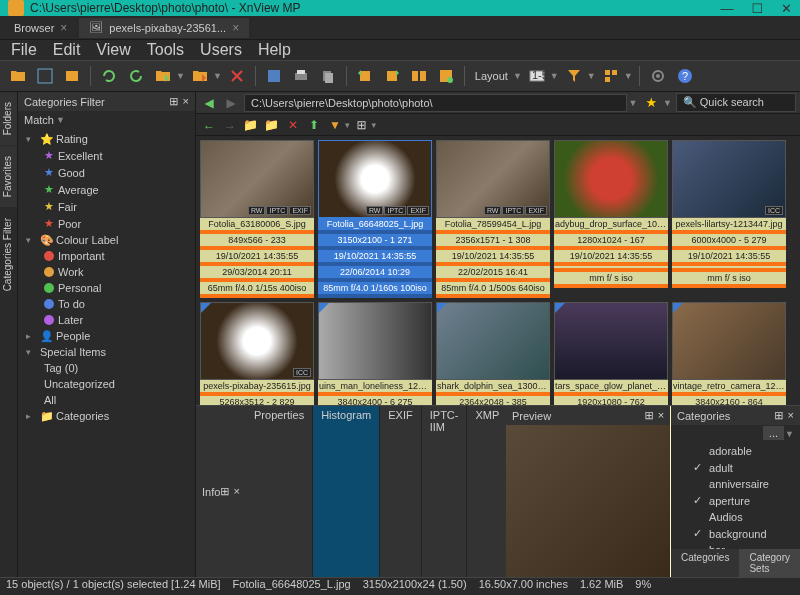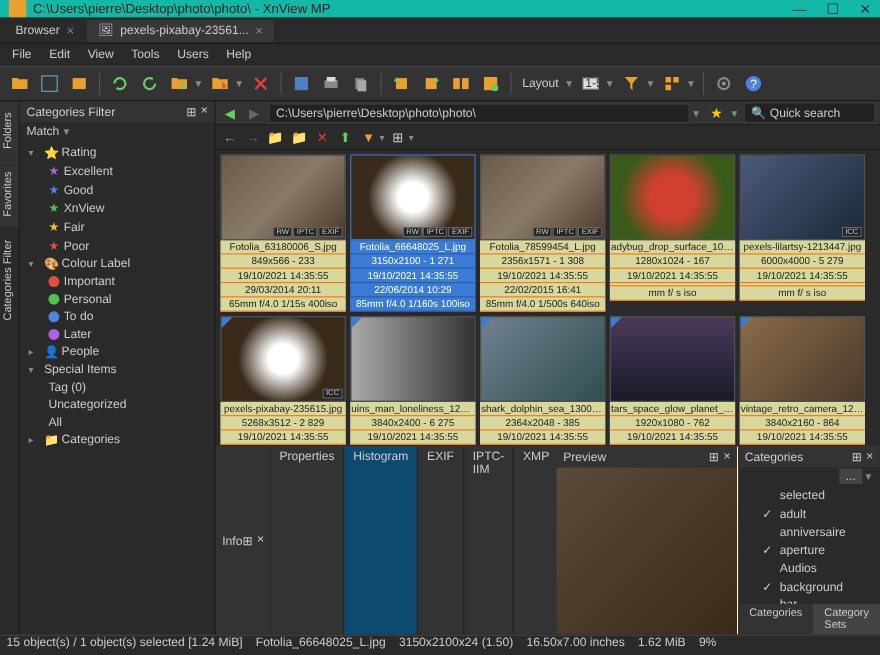--- a/index.html
+++ b/index.html
@@ -7,21 +7,21 @@
 .titlebar{height:16px;background:#14b8a6;display:flex;align-items:center;padding:0 8px;color:#000}
 .titlebar .title{flex:1;font-size:12px;color:#222}
 .titlebar .icon{width:16px;height:16px;margin-right:6px;background:#e8a030;border-radius:2px}
 .winbtns{display:flex;gap:18px}
 .winbtns span{color:#333;font-size:13px;cursor:pointer}
 .tabbar{height:24px;background:#2a2a2a;display:flex;align-items:center;padding:0 4px;border-bottom:1px solid #1a1a1a}
 .tab{padding:3px 10px;background:#383838;margin-right:2px;display:flex;align-items:center;gap:6px;font-size:11px}
 .tab.active{background:#2a2a2a}
 .tab .close{font-size:12px;color:#888}
 .menubar{height:20px;display:flex;align-items:center;padding:0 4px;gap:2px}
-.menubar span{padding:2px 7px;font-size:11px;cursor:pointer}
+.menubar span{padding:2px 7px;font-size:16px;cursor:pointer}
 .toolbar{height:32px;background:#333;display:flex;align-items:center;padding:0 6px;gap:3px;border-top:1px solid #444;border-bottom:1px solid #1a1a1a}
 .tbtn{width:24px;height:24px;display:flex;align-items:center;justify-content:center;cursor:pointer;border-radius:2px}
 .tbtn svg{width:16px;height:16px}
 .tsep{width:1px;height:20px;background:#555;margin:0 3px}
 .layout-lbl{font-size:11px;padding:0 4px}
 .dd{font-size:9px;color:#888;margin-left:-2px}
 .main{flex:1;display:flex;overflow:hidden}
 .vtabs{width:18px;background:#2a2a2a;display:flex;flex-direction:column;border-right:1px solid #1a1a1a}
 .vtab{writing-mode:vertical-rl;transform:rotate(180deg);padding:10px 2px;font-size:10px;background:#333;margin-bottom:1px;cursor:pointer;text-align:center}
 .vtab.active{background:#2a2a2a}
@@ -46,21 +46,21 @@
 .thumbs{flex:1;overflow:auto;background:#2a2a2a;padding:4px}
 .trow{display:flex;gap:4px;margin-bottom:4px}
 .tcard{width:114px;display:flex;flex-direction:column}
 .timg{height:78px;background:#444;position:relative;border:1px solid #555}
 .timg.sel{border:1px solid #3a7bd5}
 .badges{position:absolute;bottom:2px;right:2px;display:flex;gap:1px}
 .badge{font-size:7px;padding:0 2px;background:#222;border:1px solid #666}
 .corner{position:absolute;top:0;left:0;width:0;height:0;border-style:solid;border-width:10px 10px 0 0;border-color:#3a7bd5 transparent transparent}
 .tinfo{background:#d8d89c}
 .tinfo.sel{background:#3a7bd5}
-.tinfo div{font-size:9px;color:#222;text-align:center;padding:1px;border-bottom:1px solid #f97316;white-space:nowrap;overflow:hidden;text-overflow:ellipsis}
+.tinfo div{font-size:9px;color:#222;text-align:center;padding:1px;border-bottom:4px solid #f97316;white-space:nowrap;overflow:hidden;text-overflow:ellipsis}
 .tinfo.sel div{color:#fff;border-color:#2a5ba5}
 .bottom{height:172px;display:flex;border-top:1px solid #444}
 .info-panel{width:310px;display:flex;border-right:1px solid #1a1a1a}
 .info-tabs{display:flex;background:#333;font-size:10px}
 .info-tab{padding:3px 8px;cursor:pointer;border-right:1px solid #222}
 .info-tab.active{background:#0c4a6e}
 .histogram{flex:1;background:#222;position:relative;overflow:hidden}
 .hist-svg{width:100%;height:100%}
 .preview-panel{width:238px;display:flex;flex-direction:column;border-right:1px solid #fef9c3}
 .preview-img{flex:1;background:#4a4035;background:linear-gradient(135deg,#5a4a3a,#3a2a1a)}
@@ -271,38 +271,42 @@
         <div class="tree-item l2">
           <span class="star" style="color:#b060e0">★</span>
           <span>Excellent</span>
         </div>
         <div class="tree-item l2">
           <span class="star" style="color:#5080e0">★</span>
           <span>Good</span>
         </div>
         <div class="tree-item l2">
           <span class="star" style="color:#50c050">★</span>
-          <span>XnView</span>
+          <span>Average</span>
         </div>
         <div class="tree-item l2">
           <span class="star" style="color:#e0c040">★</span>
           <span>Fair</span>
         </div>
         <div class="tree-item l2">
           <span class="star" style="color:#e05040">★</span>
           <span>Poor</span>
         </div>
         <div class="tree-item l1">
           <span class="exp">▾</span>
           <span class="ticon">🎨</span>
           <span>Colour Label</span>
         </div>
         <div class="tree-item l2">
           <span style="display:inline-block;width:10px;height:10px;border-radius:50%;background:#e05040"></span>
           <span>Important</span>
+        </div>
+        <div class="tree-item l2">
+          <span style="display:inline-block;width:10px;height:10px;border-radius:50%;background:#e0a040"></span>
+          <span>Work</span>
         </div>
         <div class="tree-item l2">
           <span style="display:inline-block;width:10px;height:10px;border-radius:50%;background:#50c050"></span>
           <span>Personal</span>
         </div>
         <div class="tree-item l2">
           <span style="display:inline-block;width:10px;height:10px;border-radius:50%;background:#5080e0"></span>
           <span>To do</span>
         </div>
         <div class="tree-item l2">
@@ -542,21 +546,21 @@
           <span>Categories</span>
           <span class="ctrls">
               <span>⊞</span> 
               <span>×</span>
             </span>
         </div>
         <div style="text-align:right;padding:2px 6px"><span style="background:#444;padding:1px 6px">...</span> <span class="dd">▼</span></div>
         <div class="cat-list" id="cat-list">
             <div class="cat-item">
               <span class="cat-chk"></span>
-              <span>selected</span>
+              <span>adorable</span>
             </div>
             <div class="cat-item">
               <span class="cat-chk">✓</span>
               <span>adult</span>
             </div>
             <div class="cat-item">
               <span class="cat-chk"></span>
               <span>anniversaire</span>
             </div>
             <div class="cat-item">

